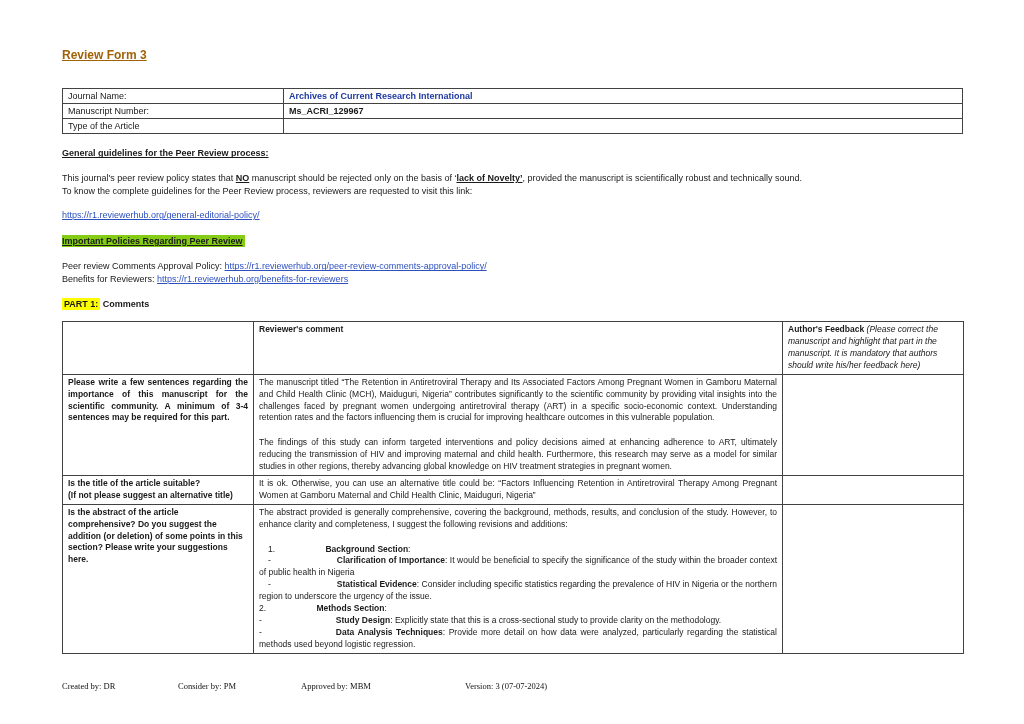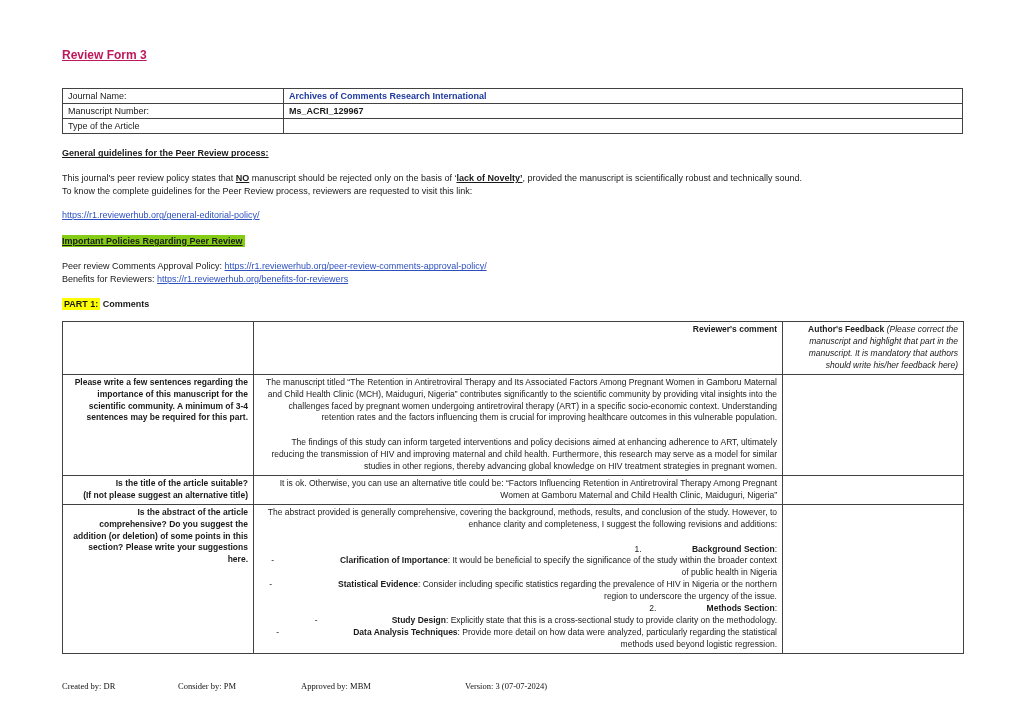--- a/index.html
+++ b/index.html
@@ -5,21 +5,21 @@
   html, body { margin: 0; padding: 0; background: #ffffff; }
   body {
     width: 1024px; height: 724px; overflow: hidden;
     font-family: "Liberation Sans", "DejaVu Sans", sans-serif;
     color: #1a1a1a;
     -webkit-font-smoothing: antialiased;
   }
   .page { padding: 48px 61px 0 62px; }
 
   .doc-title {
-    font-size: 12px; font-weight: bold; color: #be185d;
+    font-size: 12px; font-weight: bold; color: #a16207;
     text-decoration: underline; margin: 0 0 26px 0;
   }
 
   table { border-collapse: collapse; table-layout: fixed; width: 901px; }
   td { box-sizing: border-box; }
 
   
   .info-table td {
     border: 1px solid #424242; font-size: 9px; line-height: 1.35;
     padding: 1px 5px; vertical-align: top;
@@ -39,21 +39,21 @@
   .hl { background: #ffff00; }
   .g-policies { margin: 0 0 13px 0; }
   .g-policies .hl-head { font-weight: bold; text-decoration: underline; background: #84cc16; padding: 1px 2px 1px 0; }
   .g-policy-lines { margin: 0 0 12px 0; }
   .part1-line { margin: 2px 0 11px 0; font-weight: bold; }
   .part1-line .hl { padding: 1px 2px; }
 
   
   .comments-table td {
     border: 1px solid #424242; font-size: 8.5px; vertical-align: top;
-    padding: 2px 5px; line-height: 1.4; text-align: right;
+    padding: 2px 5px; line-height: 1.4;
   }
   .comments-table .hdr td { font-weight: bold; height: 40px; }
   .author-note { font-weight: normal; font-style: italic; }
   .q { font-weight: bold; text-align: justify; padding-left: 7px; padding-right: 7px; }
   .q-left { text-align: left; }
   .cmt { text-align: justify; }
   .cmt p { margin: 0; }
   .cmt .gap-after { margin-bottom: 13px; }
   .row2 td { height: 26px; }
   .cmt-loose { line-height: 1.85; }
@@ -82,21 +82,21 @@
   <div class="doc-title">Review Form 3</div>
 
   <table class="info-table">
     <colgroup>
         <col style="width:221px">
         <col>
       </colgroup>
     <tbody>
       <tr>
         <td>Journal Name:</td>
-        <td class="val-journal">Archives of Comments Research International</td>
+        <td class="val-journal">Archives of Current Research International</td>
       </tr>
       <tr>
         <td>Manuscript Number:</td>
         <td class="val-bold">Ms_ACRI_129967</td>
       </tr>
       <tr>
         <td>Type of the Article</td>
         <td></td>
       </tr>
     </tbody>

